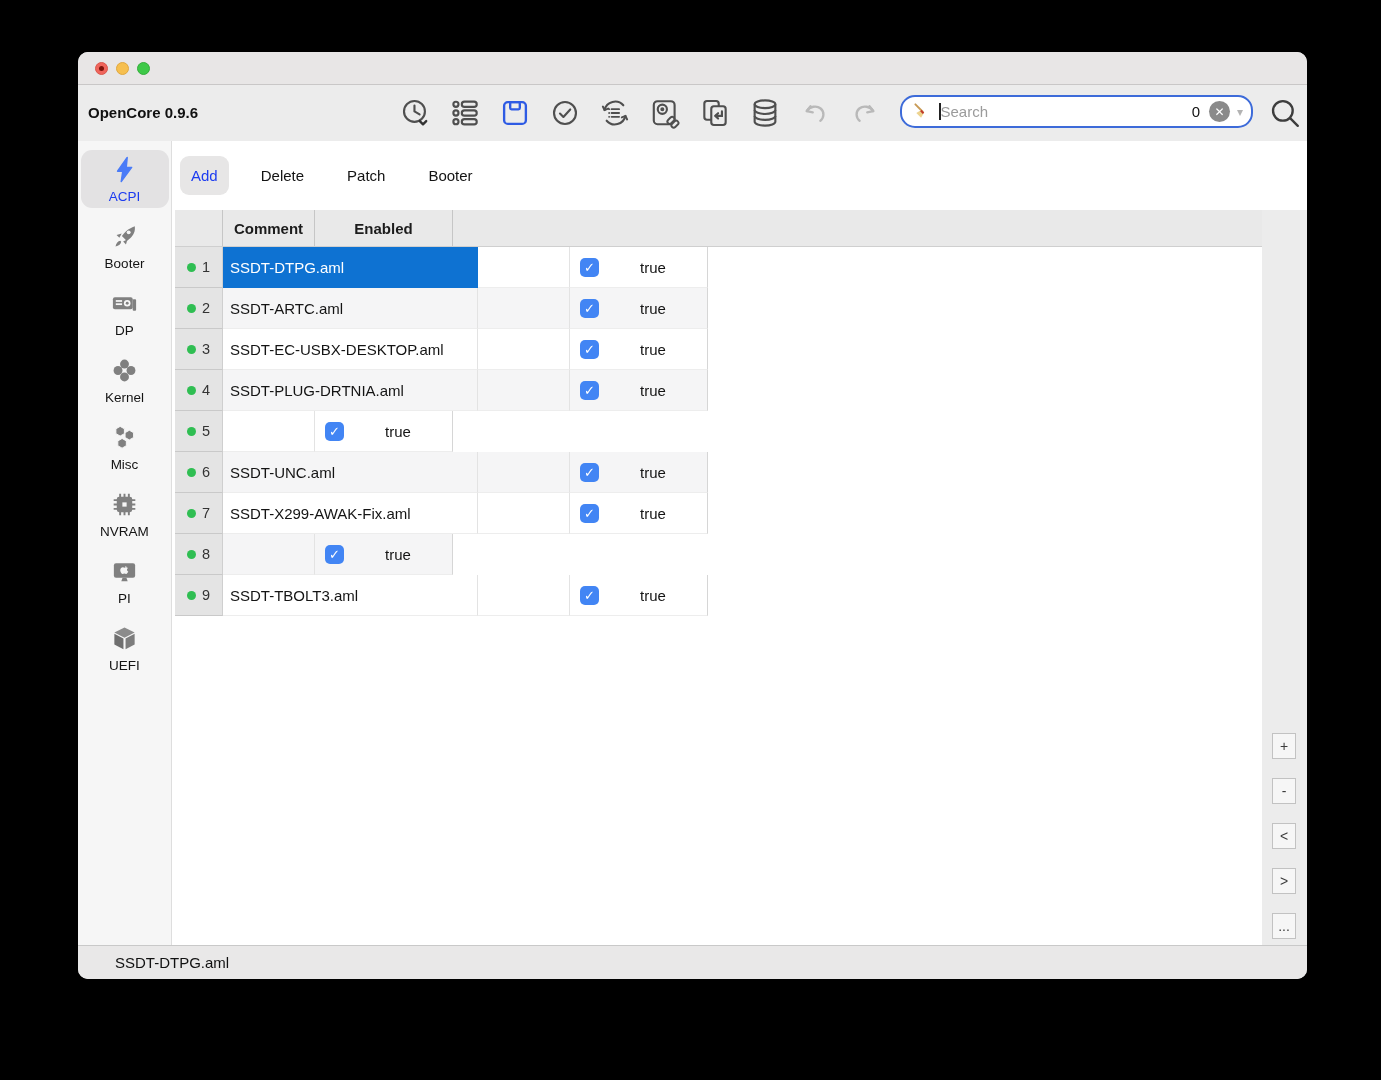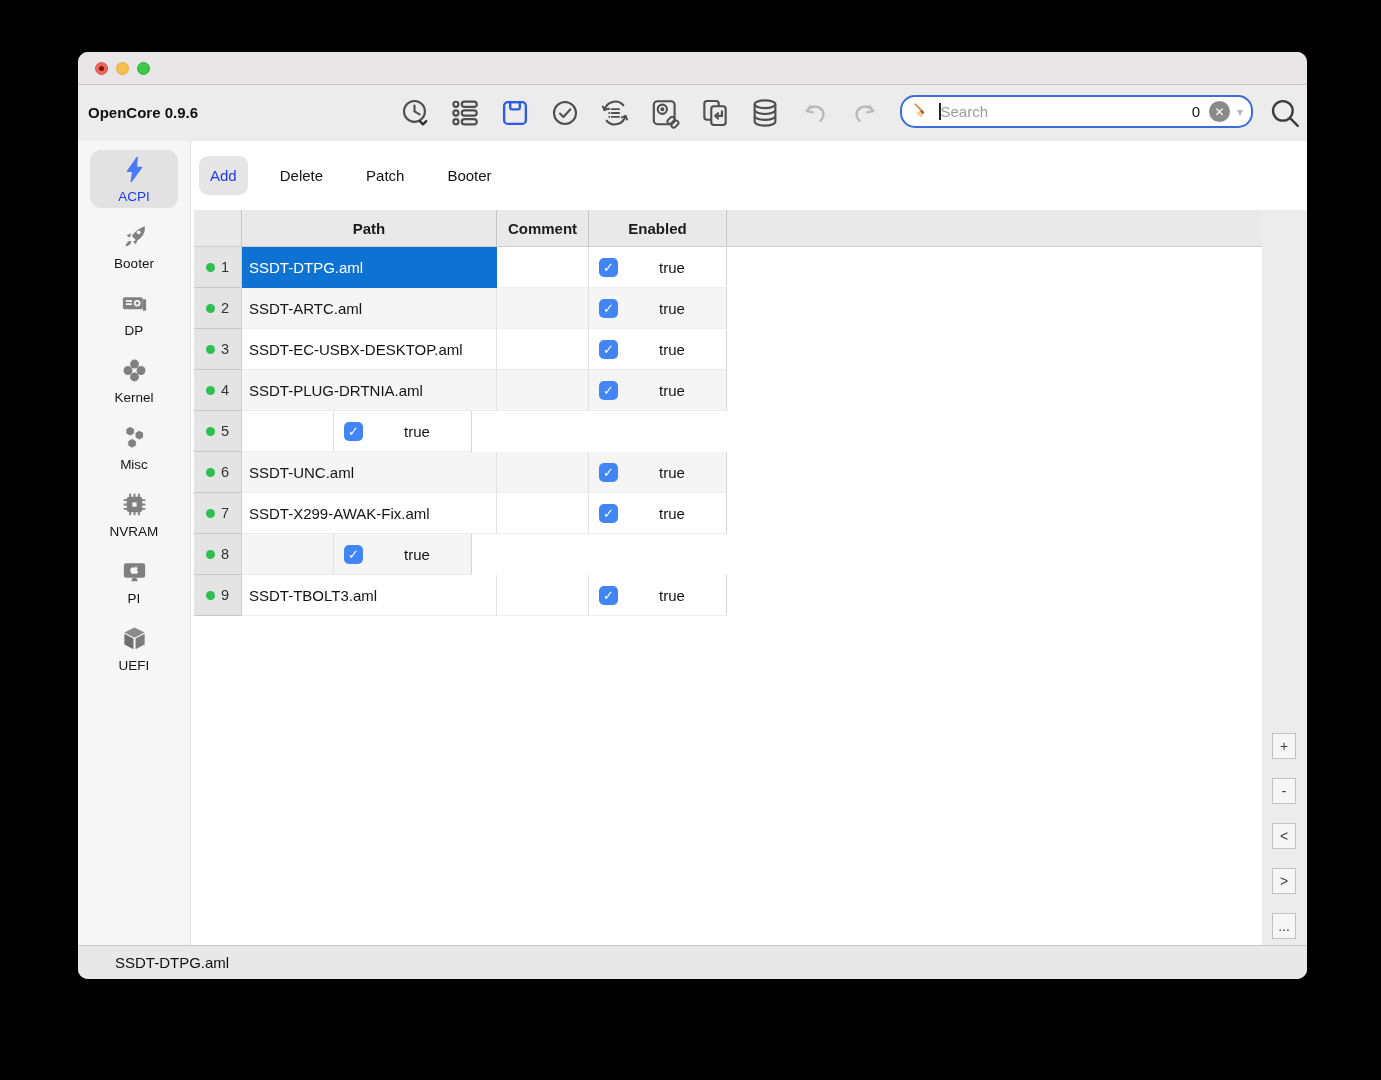--- a/index.html
+++ b/index.html
@@ -27,21 +27,21 @@
   .caret { width:1.5px; height:17px; background:#222; margin-left:7px; }
   .search-input { flex:1; border:none; outline:none; background:transparent; font-size:15px; color:#ec4899; font-family:inherit; min-width:0; }
   .search-input::placeholder { color:#9b9b9b; }
   .search-count { font-size:15px; color:#111; margin-right:9px; }
   .clear-btn { width:21px; height:21px; border-radius:50%; background:#8a8a8a; color:#fff; display:flex; align-items:center; justify-content:center; font-size:12px; font-weight:700; margin-right:7px; }
   .dd-chevron { color:#b3b3b3; font-size:12px; }
   .magnifier { position:absolute; right:6px; top:11px; }
 
   
   .main { display:flex; height:804px; }
-  .sidebar { width:113px; background:#f6f6f6; border-right:1px solid #dedede; padding-top:9px; display:flex; flex-direction:column; align-items:center; }
+  .sidebar { width:94px; background:#f6f6f6; border-right:1px solid #dedede; padding-top:9px; display:flex; flex-direction:column; align-items:center; }
   .side-item { width:88px; height:58px; border-radius:11px; display:flex; flex-direction:column; align-items:center; justify-content:center; gap:1px; margin-bottom:9px; cursor:default; }
   .side-item.selected { background:#e3e2e3; }
   .side-item svg { width:29px; height:29px; }
   .side-label { font-size:13.5px; color:#141414; }
   .side-item.selected .side-label { color:#1d3cf0; }
 
   .content { flex:1; display:flex; flex-direction:column; background:#1d4ed8; }
   .tabbar { height:69px; display:flex; align-items:center; padding-left:8px; gap:21px; background:#fff; }
   .tab { font-size:15px; color:#131313; padding:11px 11px; border-radius:9px; }
   .tab.selected { background:#e7e6e6; color:#1d3cf0; }
@@ -271,21 +271,20 @@
         <div class="tab selected">Add</div>
         <div class="tab">Delete</div>
         <div class="tab">Patch</div>
         <div class="tab">Booter</div>
       </div>
 
       <div class="body-row">
         <div class="table-area">
           <div class="thead">
             <div class="th num"></div>
-            <div class="th path">Path</div>
             <div class="th comment">Comment</div>
             <div class="th enabled">Enabled</div>
             <div class="th fill"></div>
           </div>
 
           <div class="trow">
             <div class="td num">
                 <span class="dot"></span>
                 <span class="rnum">1</span>
               </div>

